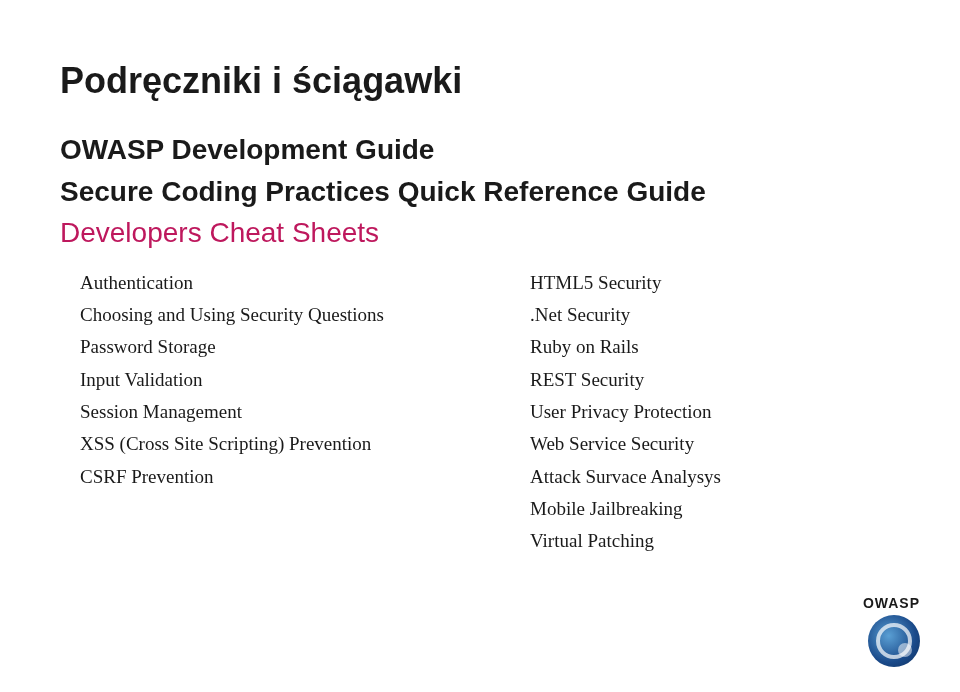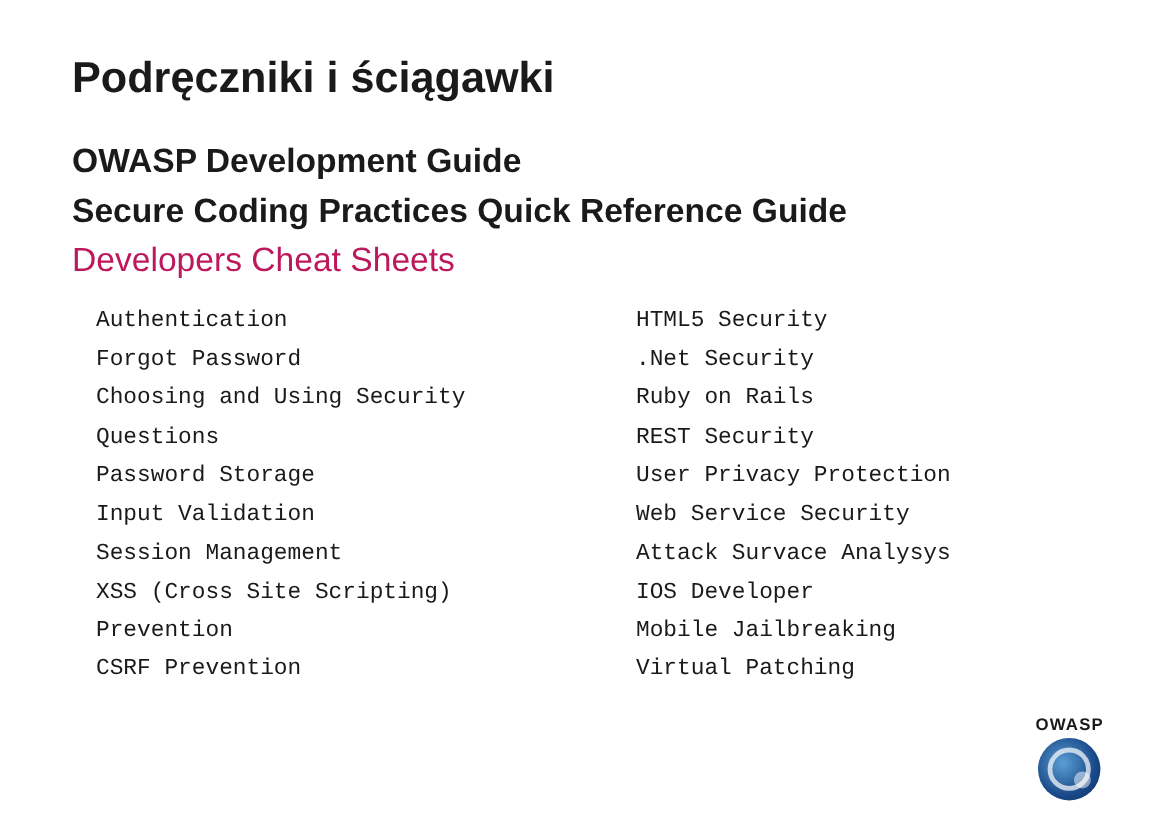--- a/index.html
+++ b/index.html
@@ -11,21 +11,21 @@
     body {
       width: 960px;
       height: 692px;
       background: #ffffff;
       font-family: 'Arial', sans-serif;
       overflow: hidden;
       position: relative;
     }
 
     .page-container {
-      padding: 44px 60px 40px 60px;
+      padding: 60px 60px 40px 60px;
       position: relative;
       height: 100%;
     }
 
     .main-title {
       font-size: 36px;
       font-weight: 900;
       color: #1a1a1a;
       margin-bottom: 30px;
       font-family: Arial, sans-serif;
@@ -62,30 +62,30 @@
     .right-column {
       flex: 1;
       padding-left: 40px;
     }
 
     .list-item {
       font-size: 19px;
       font-weight: 400;
       color: #1a1a1a;
       line-height: 1.7;
-      font-family: Liberation Mono, monospace;
+      font-family: Liberation Serif, serif;
     }
 
     .owasp-logo {
       position: absolute;
       bottom: 25px;
       right: 40px;
       display: flex;
       flex-direction: column;
-      align-items: center;
+      align-items: flex-end;
     }
 
     .owasp-text {
       font-size: 14px;
       font-weight: 700;
       color: #1a1a1a;
       letter-spacing: 1px;
       margin-bottom: 4px;
     }
 
@@ -132,38 +132,36 @@
 
   <p class="section-title">OWASP Development Guide</p>
   <p class="section-title">Secure Coding Practices Quick Reference Guide</p>
 
   <p class="cheat-sheets-label">Developers Cheat Sheets</p>
 
   <div class="columns-wrapper">
     <div class="left-column">
 
     <p class="list-item">Authentication</p>
-        <p class="list-item">Forgot Password</p>
         <p class="list-item">Choosing and Using Security Questions</p>
         <p class="list-item">Password Storage</p>
         <p class="list-item">Input Validation</p>
         <p class="list-item">Session Management</p>
         <p class="list-item">XSS (Cross Site Scripting) Prevention</p>
         <p class="list-item">CSRF Prevention</p>
       </div>
     <div class="right-column">
 
     <p class="list-item">HTML5 Security</p>
         <p class="list-item">.Net Security</p>
         <p class="list-item">Ruby on Rails</p>
         <p class="list-item">REST Security</p>
         <p class="list-item">User Privacy Protection</p>
         <p class="list-item">Web Service Security</p>
         <p class="list-item">Attack Survace Analysys</p>
-        <p class="list-item">IOS Developer</p>
         <p class="list-item">Mobile Jailbreaking</p>
         <p class="list-item">Virtual Patching</p>
       </div>
   </div>
 
   <div class="owasp-logo">
     <span class="owasp-text">OWASP</span>
     <div class="owasp-circle"></div>
   </div>
 

